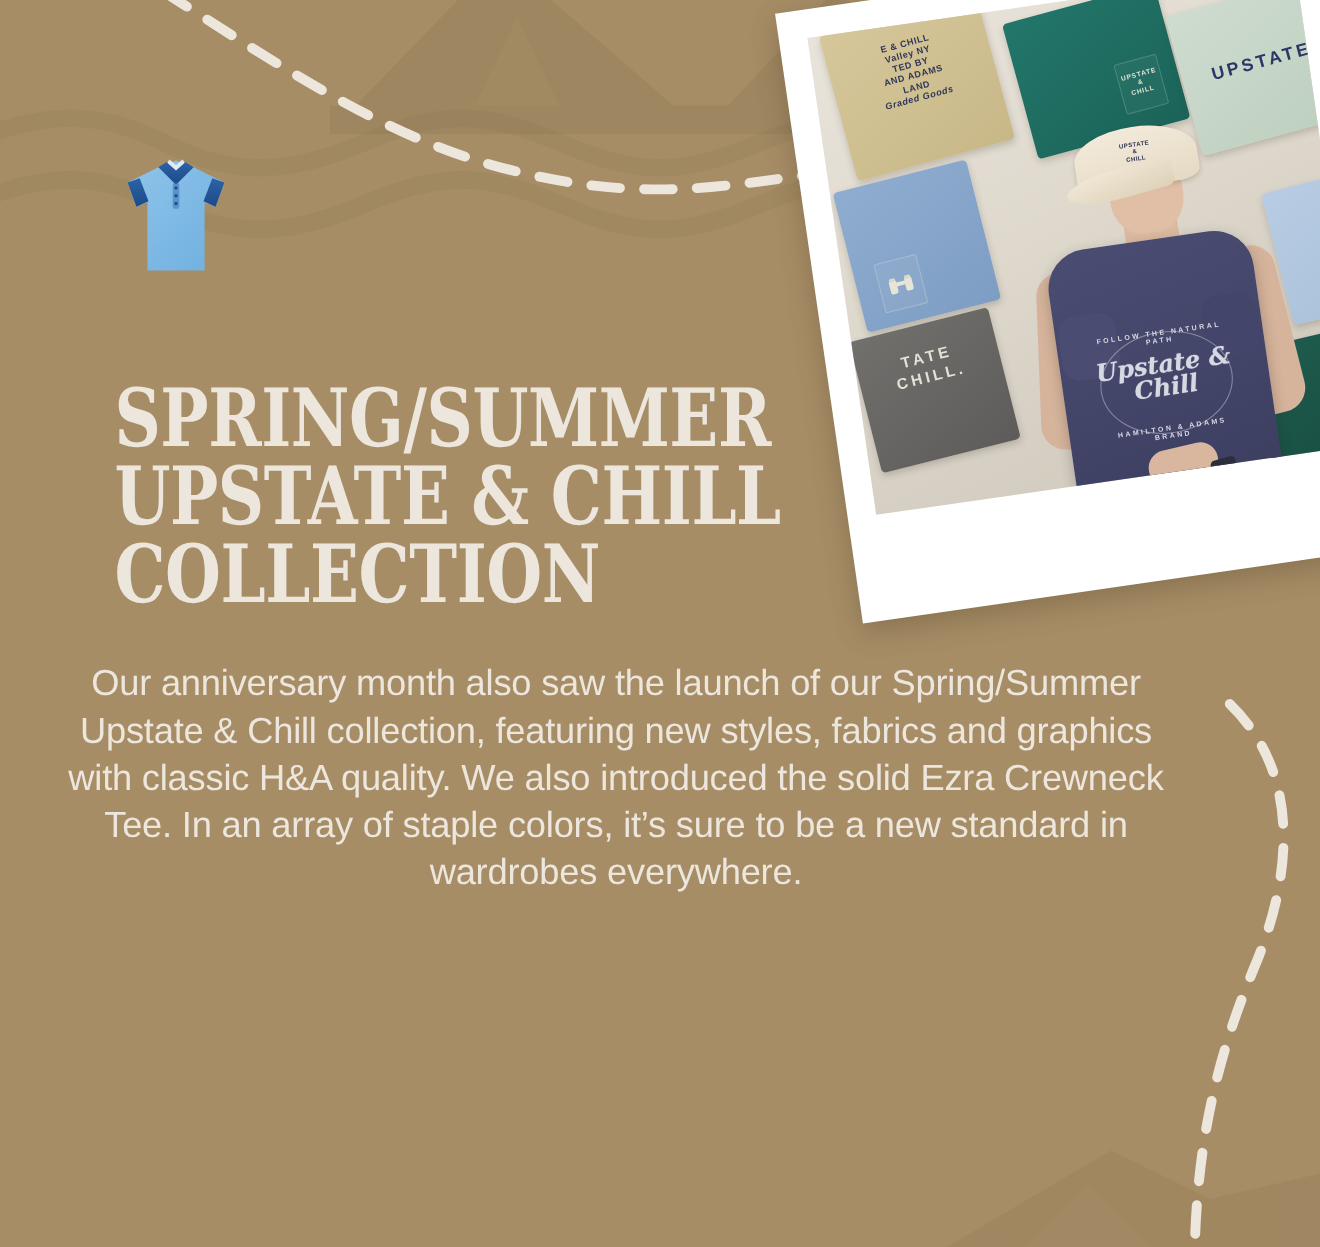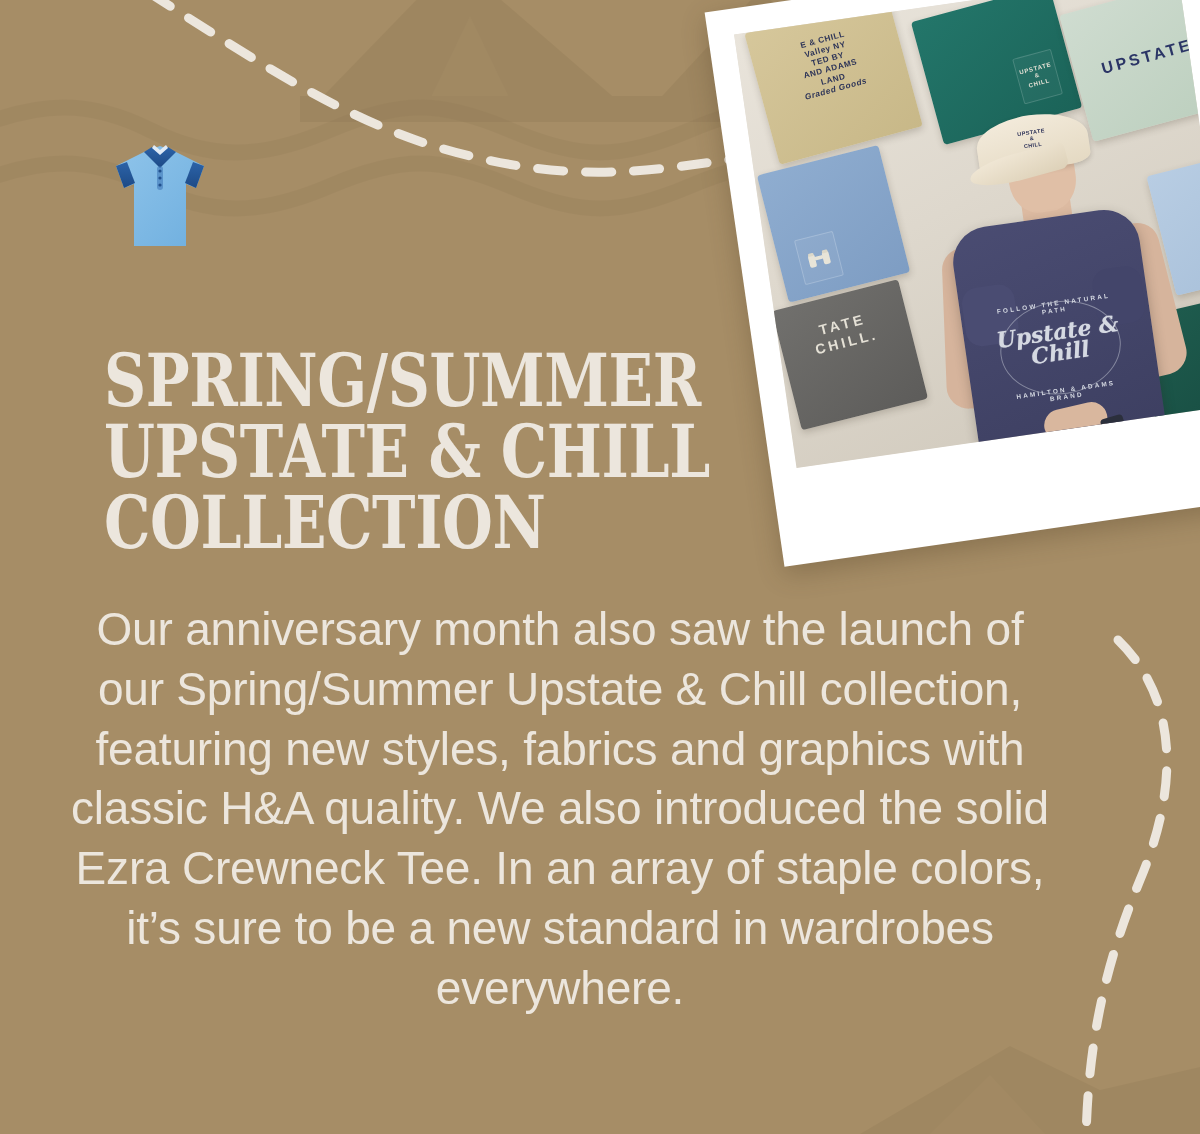--- a/index.html
+++ b/index.html
@@ -43,21 +43,21 @@
     white-space:normal;
   }
   .headline .hl-line{display:block;white-space:nowrap;}
 
   
   .body-copy{
     position:absolute;left:60px;top:600px;width:1000px;z-index:5;
     color:#ece6dd;
     font-family:"Liberation Sans", sans-serif;
     font-weight:400;
-    font-size:46px;
+    font-size:33px;
     line-height:1.30;
     text-align:center;
     letter-spacing:-0.2px;
   }
   .body-copy p{margin:0;}
 
   
   .photo-wrap{
     position:absolute;
     left:742px;top:-26px;

